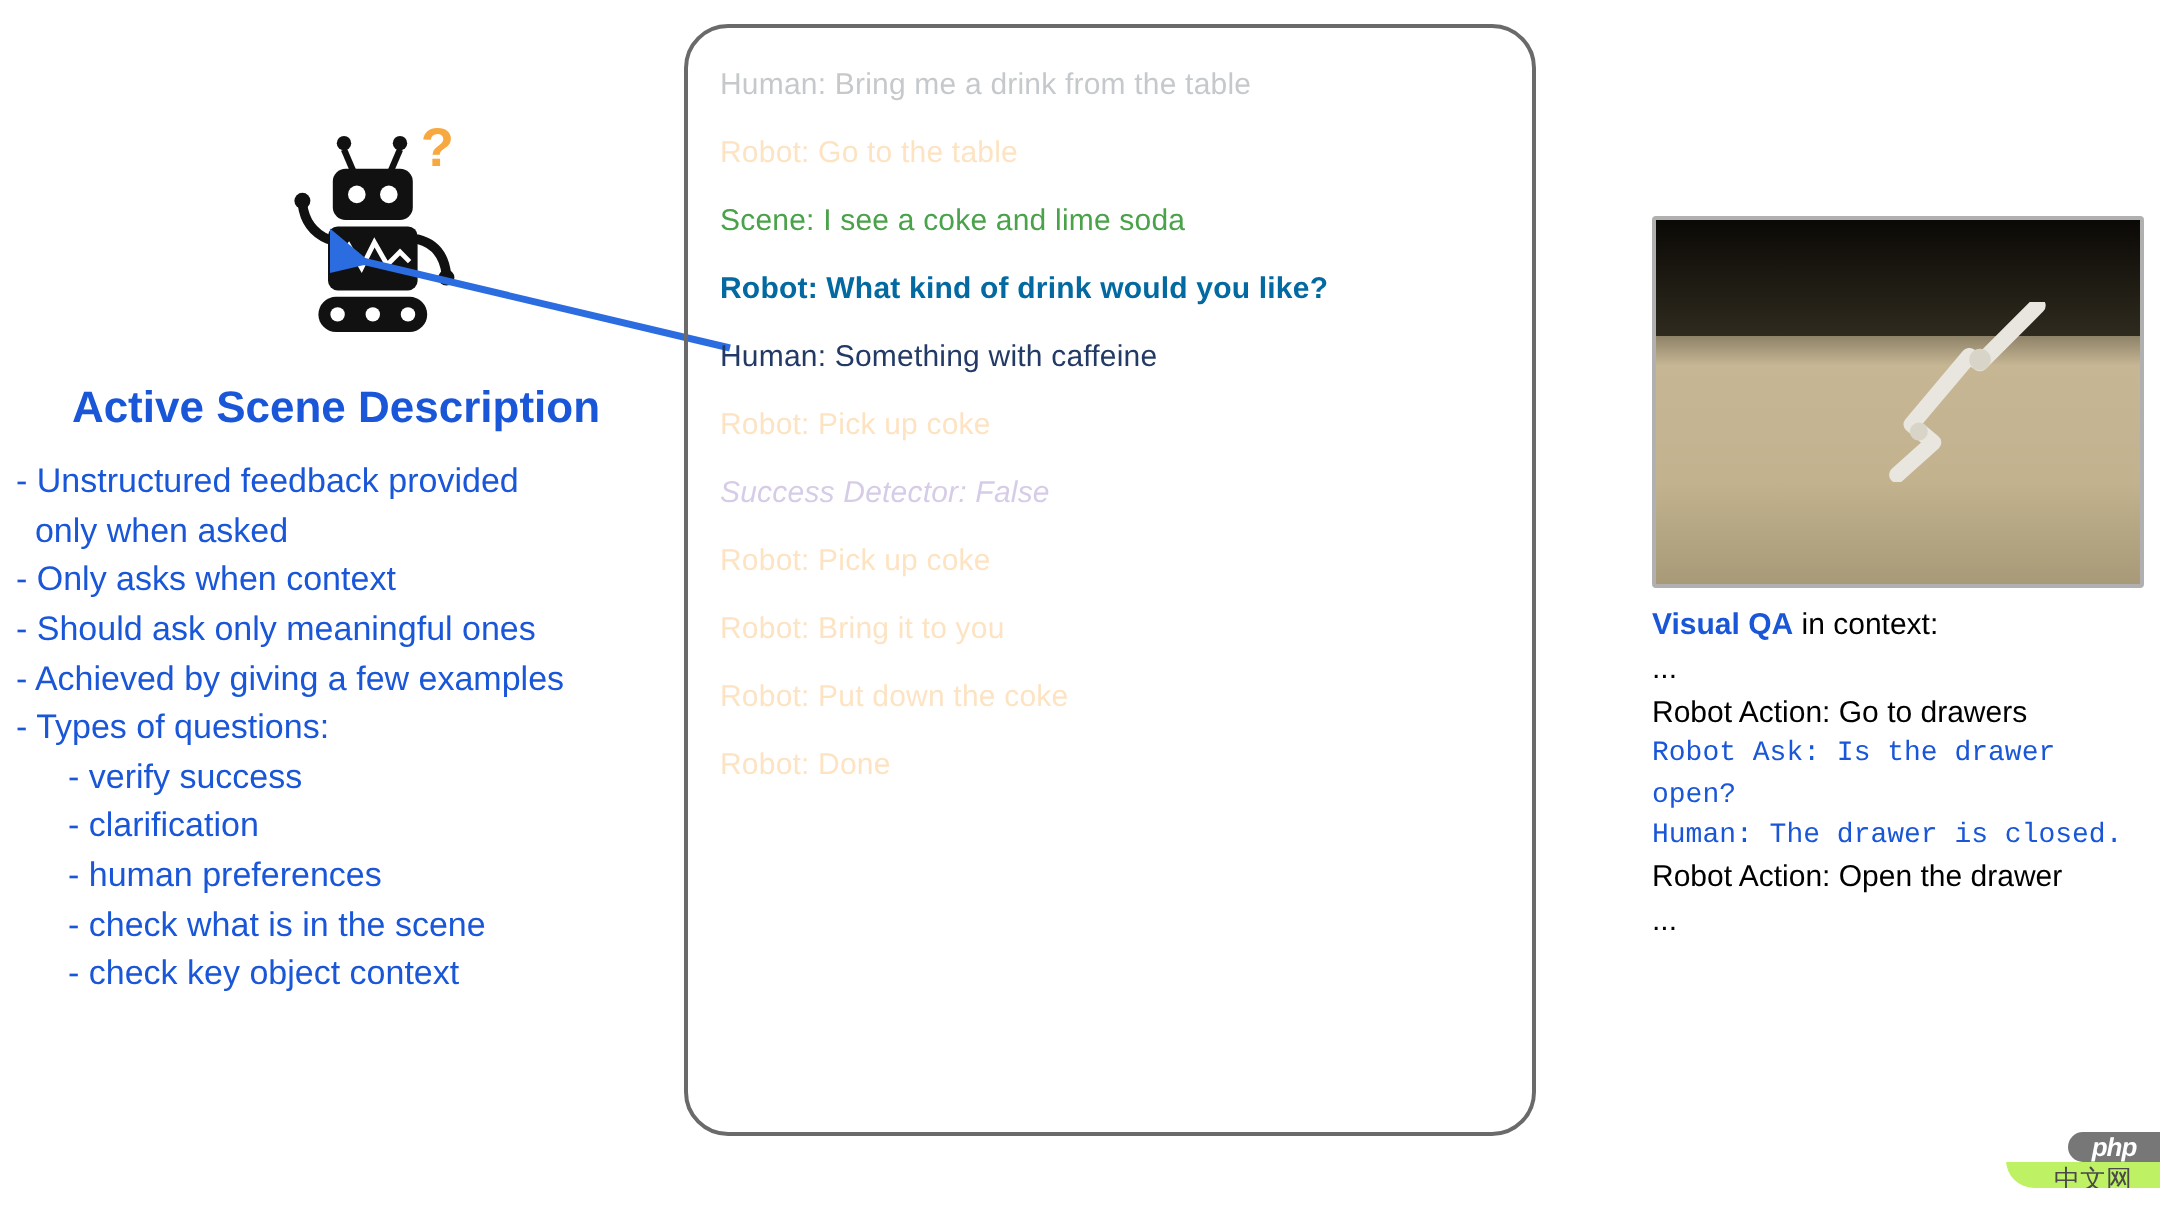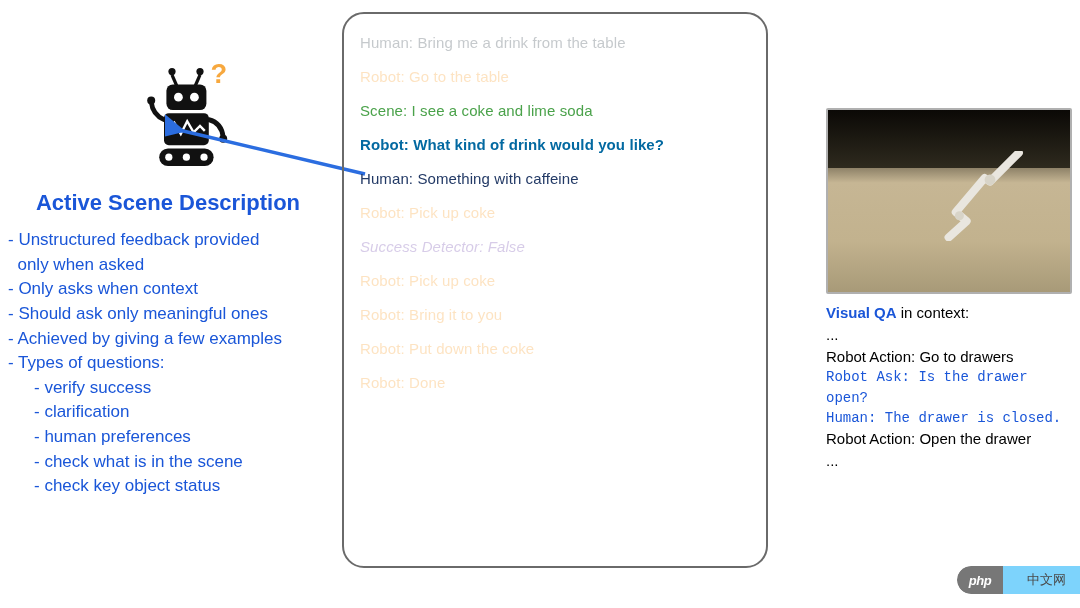--- a/index.html
+++ b/index.html
@@ -41,29 +41,29 @@
   }
   .photo-dark { position:absolute;left:0;right:0;top:0;height:58px;background:linear-gradient(180deg,#0b0906 0%,#2e2a1e 100%); }
   .photo-arm { position:absolute; right:18%; bottom:28%; width:90px; height:90px; }
   .caption { font-size: 15px; margin-top: 8px; line-height: 1.45; }
   .vqa { font-weight: 700; color: #1a56d8; }
   .mono { font-family: "Courier New", monospace; font-size: 14px; }
   .blue-mono { color: #1a56d8; }
   .logo-badge {
     position:absolute; right:0; bottom:14px; height:28px;
     display:flex; align-items:flex-end; border-radius:14px 0 0 14px;
-    overflow:hidden; font-size:13px;
+    overflow:hidden; font-size:13px;flex-direction:column;
   }
   .logo-p {
     background:#777; color:#fff; width:46px; height:100%;
     display:flex; align-items:center; justify-content:center;
     border-radius:14px 0 0 14px;
   }
   .logo-p span { font-weight:700; font-style: italic; letter-spacing:-.5px; }
-  .logo-t { background:#7dd3fc; color:#4a4a4a; padding:0 14px 0 24px; height:100%; display:flex; align-items:center; }
+  .logo-t { background:#bef264; color:#4a4a4a; padding:0 14px 0 24px; height:100%; display:flex; align-items:center; }
 </style>
 </head>
 <body>
 
 <div class="left-col">
   <div class="robot-row">
     <div class="robot-block">
       <svg viewBox="0 0 120 140" width="96" height="112">
 
         <text x="88" y="26" font-size="34" font-weight="700" fill="#f7a83e">?</text>
@@ -97,21 +97,21 @@
     <div>- Unstructured feedback provided</div>
     <div>&nbsp;&nbsp;only when asked</div>
     <div>- Only asks when context</div>
     <div>- Should ask only meaningful ones</div>
     <div>- Achieved by giving a few examples</div>
     <div>- Types of questions:</div>
     <div class="sub">- verify success</div>
     <div class="sub">- clarification</div>
     <div class="sub">- human preferences</div>
     <div class="sub">- check what is in the scene</div>
-    <div class="sub">- check key object status</div>
+    <div class="sub">- check key object context</div>
   </div>
 </div>
 
 <svg class="arrow-svg" width="210" height="80">
   <defs>
     <marker id="ah" markerWidth="14" markerHeight="12" refX="2" refY="6" orient="auto">
       <path d="M12 0 L0 6 L12 12 z" fill="#2b6de0"></path>
     </marker>
   </defs>
   <line x1="200" y1="62" x2="14" y2="18" stroke="#2b6de0" stroke-width="3.5" marker-end="url(#ah)"></line>

